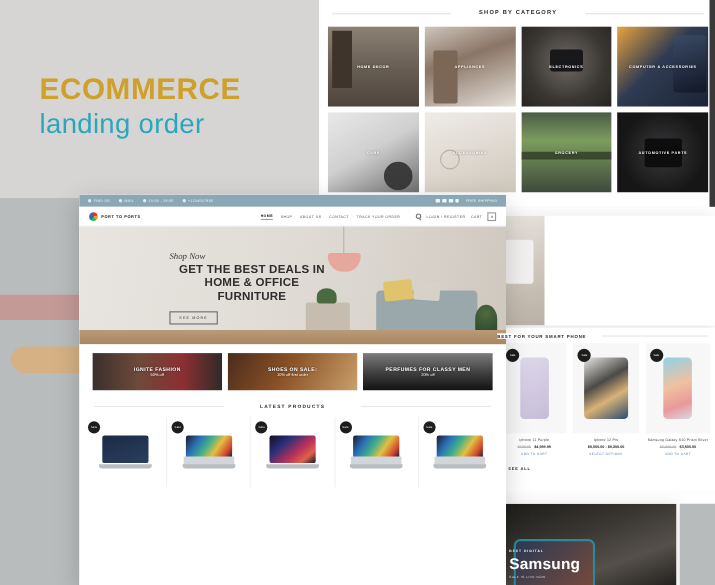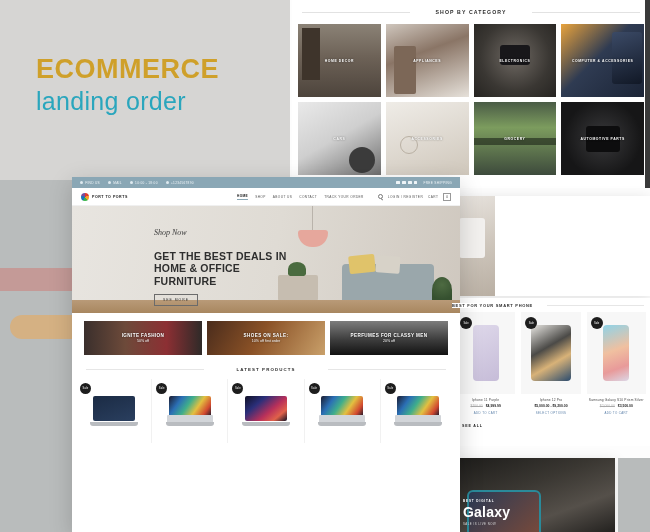--- a/index.html
+++ b/index.html
@@ -15,21 +15,21 @@
   .bg-left-grey { position:absolute; left:0; top:0; width:222px; height:532px; background:#b9bcbc; }
   .bg-left-light { position:absolute; left:0; top:0; width:290px; height:180px; background:#d6d5d3; }
   .bg-right-white { position:absolute; left:222px; top:0; width:428px; height:532px; background:#fdfdfd; }
 
   
   .pill { position:absolute; border-radius:40px; }
   .pill-rose { left:-20px; top:268px; width:118px; height:23px; background:#c49a97; }
   .pill-tan  { left:10px;  top:315px; width:132px; height:24px; background:#d5b183; }
 
   
-  .title-wrap { position:absolute; left:36px; top:55px; width:250px; }
+  .title-wrap { position:absolute; left:36px; top:67px; width:250px; }
   .title-main {
     font-size:27px; font-weight:bold; letter-spacing:0.5px;
     color:#cfa02a; line-height:1.05;
   }
   .title-sub {
     font-size:25px; color:#2aa6bd; line-height:1.25; margin-top:3px;
     letter-spacing:0.3px;
   }
 
   
@@ -98,22 +98,22 @@
   .nav-link { font-size:3.2px; letter-spacing:.4px; color:#555; white-space:nowrap; }
   .nav-link.active { color:#111; font-weight:bold; border-bottom:1px solid #8aa7b5; padding-bottom:1px; }
   .nav-right { margin-left:7px; display:flex; align-items:center; gap:5px; }
   .nav-search { width:5px;height:5px;border:.8px solid #777;border-radius:50%; position:relative;}
   .nav-search:after{content:"";position:absolute;right:-1.6px;bottom:-1.6px;width:2.4px;height:.8px;background:#777;transform:rotate(45deg);}
   .cart-box { border:.8px solid #999; padding:1px 2px; font-size:3px; color:#333; }
 
   
   .hero { position:relative; height:107px; background:linear-gradient(100deg,#e8e5e0 0%,#dfdbd4 52%,#cfc8bf 100%); overflow:hidden; }
   .hero-txt { position:absolute; left:82px; top:22px; width:150px; z-index:3; }
-  .hero-script { font-family:"Liberation Serif", serif; font-style:italic; font-size:8px; color:#3b3b3b; margin-bottom:13px; }
-  .hero-title { font-size:10.5px; font-weight:bold; line-height:1.17; color:#2e2e2e; letter-spacing:.2px; }
+  .hero-script { font-family:"Liberation Serif", serif; font-style:italic; font-size:8px; color:#3b3b3b; margin-bottom:2px; }
+  .hero-title { font-size:10.5px; font-weight:bold; line-height:1.17; color:#2e2e2e; letter-spacing:.2px;text-align:center; }
   .hero-btn { margin-top:7px; display:inline-block; border:1px solid #6b6b6b; padding:3px 8px; font-size:3.4px; letter-spacing:1px; color:#333; }
   .lamp { position:absolute; left:240px; top:-2px; width:1px; height:26px; background:#b9b3ab; }
   .lamp-shade { position:absolute; left:226px; top:24px; width:30px; height:17px; background:#e6a79c; border-radius:3px 3px 14px 14px; }
   .sofa { position:absolute; right:26px; bottom:11px; width:92px; height:38px; background:#9aa7ab; border-radius:4px 4px 2px 2px; }
   .sofa:before{content:"";position:absolute;left:7px;top:-9px;width:26px;height:18px;background:#e0c36a;border-radius:2px;transform:rotate(-6deg);}
   .sofa:after{content:"";position:absolute;left:34px;top:-8px;width:24px;height:17px;background:#d7d2c8;border-radius:2px;transform:rotate(4deg);}
   .plantA { position:absolute; right:8px; bottom:10px; width:20px; height:26px; background:radial-gradient(circle at 50% 30%,#4e6b42 0%,#35502f 70%); border-radius:50% 50% 10% 10%; }
   .table-s { position:absolute; left:206px; bottom:12px; width:40px; height:26px; background:#c6bdb0; border-radius:2px; }
   .table-s:before{content:"";position:absolute;left:10px;top:-13px;width:18px;height:14px;background:#4a6b3f;border-radius:50% 50% 20% 20%;}
   .floor { position:absolute; left:0; bottom:0; width:100%; height:13px; background:linear-gradient(180deg,#b99a78,#a8875f); }
@@ -305,21 +305,21 @@
         </div>
       </div>
     </div>
     <div class="seeall">SEE ALL</div>
   </div>
 
   <div class="gadgets-panel">
     <div class="gadgets-bg"></div>
     <div class="gadgets-txt">
       <div class="g-kicker">BEST DIGITAL</div>
-      <div class="g-title">Galaxy</div>
+      <div class="g-title">Samsung</div>
       <div class="g-sub">SALE IS LIVE NOW</div>
     </div>
   </div>
   <div class="side-strip"></div>
 
   <div class="mock">
 
     <div class="mock-topbar">
       <div class="tb-left">
         <span class="tb-item">

